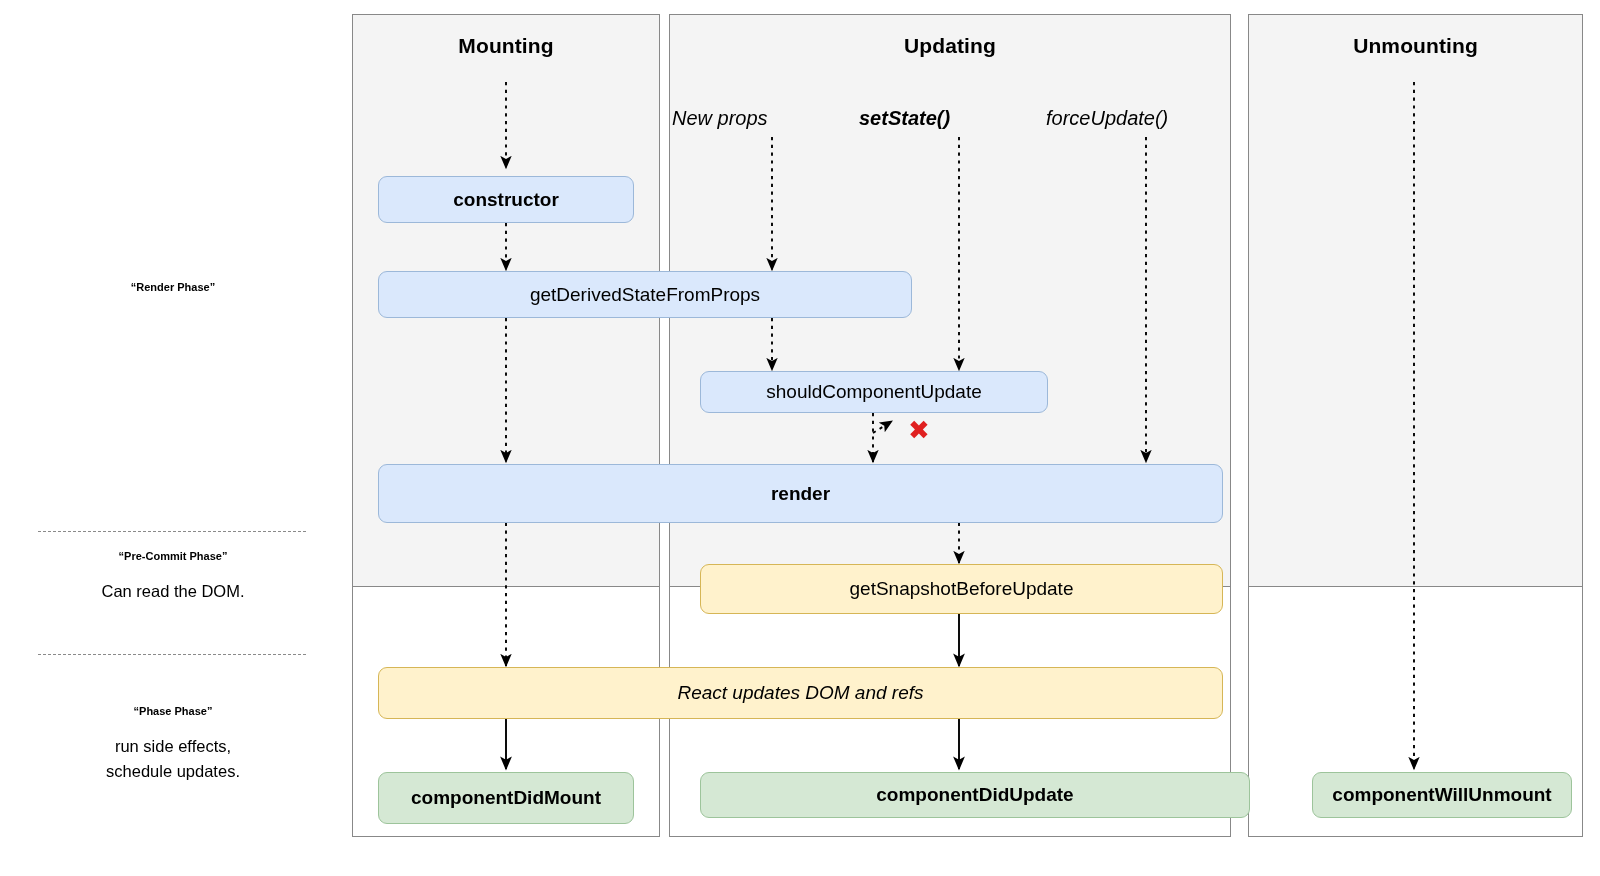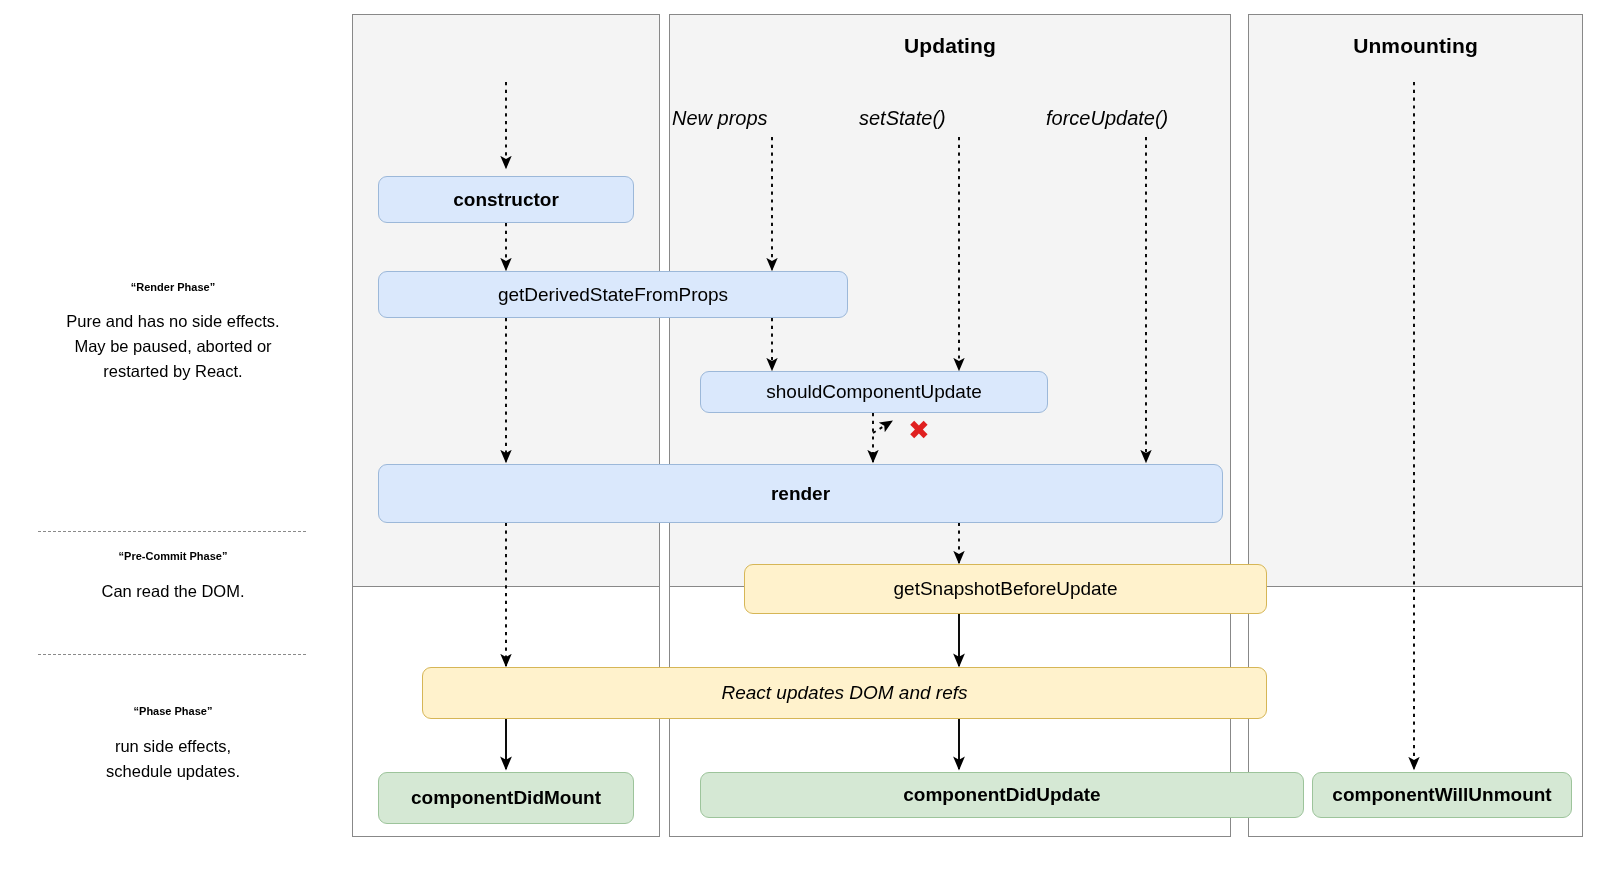--- a/index.html
+++ b/index.html
@@ -28,21 +28,21 @@
   .phase-desc{font-size:16.5px;line-height:25px;margin:0;}
   .dash-sep{position:absolute;left:38px;width:268px;border-top:1.6px dashed #8a8a8a;height:0;}
 
   
   .lbox{
     position:absolute;box-sizing:border-box;border-radius:9px;
     display:flex;align-items:center;justify-content:center;
     font-size:19px;line-height:1.15;
   }
   .lbox.blue  {background:#dae8fc;border:1.4px solid #9cb8d9;}
-  .lbox.yellow{background:#fff2cc;border:1.4px solid #d6b656;margin-left:44px;}
+  .lbox.yellow{background:#fff2cc;border:1.4px solid #d6b656;}
   .lbox.green {background:#d5e8d4;border:1.4px solid #9dc49b;}
   .lbox.b{font-weight:bold;}
   .lbox.i{font-style:italic;}
 
   
   .trigger{
     position:absolute;font-size:20px;font-style:italic;
     white-space:nowrap;
   }
   .redx{position:absolute;color:#e02020;font-size:26px;font-weight:bold;line-height:1;}
@@ -103,30 +103,26 @@
       <line x1="959" y1="515" x2="959" y2="563" stroke-dasharray="3.2,4.6" marker-end="url(#ah)"></line>
 
       <line x1="959" y1="614" x2="959" y2="666" marker-end="url(#ah2)"></line>
 
       <line x1="959" y1="719" x2="959" y2="769" marker-end="url(#ah2)"></line>
 
       <line x1="1414" y1="82" x2="1414" y2="769" stroke-dasharray="3.2,4.6" marker-end="url(#ah)"></line>
     </g>
   </svg>
 
+  <div class="col-title" style="left:352px;width:308px;top:34px;">Mounting</div>
   <div class="col-title" style="left:669px;width:562px;top:34px;">Updating</div>
   <div class="col-title" style="left:1248px;width:335px;top:34px;">Unmounting</div>
 
   <div class="phase-block" style="top:281px;">
     <div class="phase-title">“Render Phase”</div>
-    <div class="phase-desc" style="margin-top:16px;">
-      <div>Pure and has no side effects.</div>
-      <div>May be paused, aborted or</div>
-      <div>restarted by React.</div>
-    </div>
   </div>
 
   <div class="dash-sep" style="top:531px;"></div>
 
   <div class="phase-block" style="top:550px;">
     <div class="phase-title">“Pre-Commit Phase”</div>
     <div class="phase-desc" style="margin-top:17px;">
       <div>Can read the DOM.</div>
     </div>
   </div>
@@ -135,36 +131,36 @@
 
   <div class="phase-block" style="top:705px;">
     <div class="phase-title">“Phase Phase”</div>
     <div class="phase-desc" style="margin-top:17px;">
       <div>run side effects,</div>
       <div>schedule updates.</div>
     </div>
   </div>
 
   <div class="trigger" style="left:672px;top:107px;width:200px;">New props</div>
-  <div class="trigger" style="left:859px;top:107px;width:200px;">setState()</div>
+  <div class="trigger" style="left:859px;top:107px;width:200px;font-weight:bold;">setState()</div>
   <div class="trigger" style="left:1046px;top:107px;width:200px;">forceUpdate()</div>
 
   <div class="lbox blue b" style="left:378px;top:176px;width:256px;height:47px;">constructor</div>
 
-  <div class="lbox blue" style="left:378px;top:271px;width:470px;height:47px;">getDerivedStateFromProps</div>
+  <div class="lbox blue" style="left:378px;top:271px;width:534px;height:47px;">getDerivedStateFromProps</div>
 
   <div class="lbox blue" style="left:700px;top:371px;width:348px;height:42px;">shouldComponentUpdate</div>
 
   <div class="lbox blue b" style="left:378px;top:464px;width:845px;height:59px;">render</div>
 
   <div class="lbox yellow" style="left:700px;top:564px;width:523px;height:50px;">getSnapshotBeforeUpdate</div>
 
   <div class="lbox yellow i" style="left:378px;top:667px;width:845px;height:52px;">React updates DOM and refs</div>
 
   <div class="lbox green b" style="left:378px;top:772px;width:256px;height:52px;">componentDidMount</div>
 
-  <div class="lbox green b" style="left:700px;top:772px;width:604px;height:46px;">componentDidUpdate</div>
+  <div class="lbox green b" style="left:700px;top:772px;width:550px;height:46px;">componentDidUpdate</div>
 
   <div class="lbox green b" style="left:1312px;top:772px;width:260px;height:46px;">componentWillUnmount</div>
 
   <div class="redx" style="left:908px;top:417px;">✖</div>
 
 </div>
 
 </body></html>

